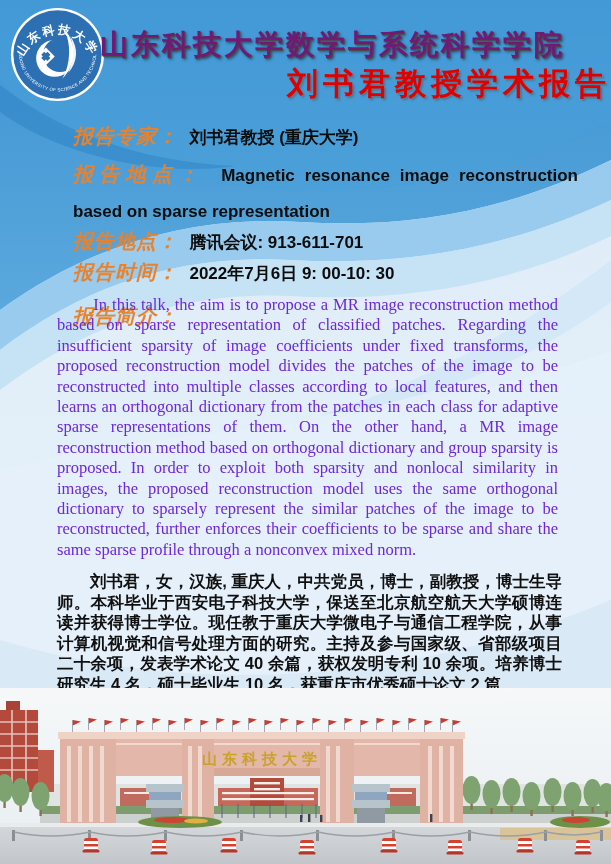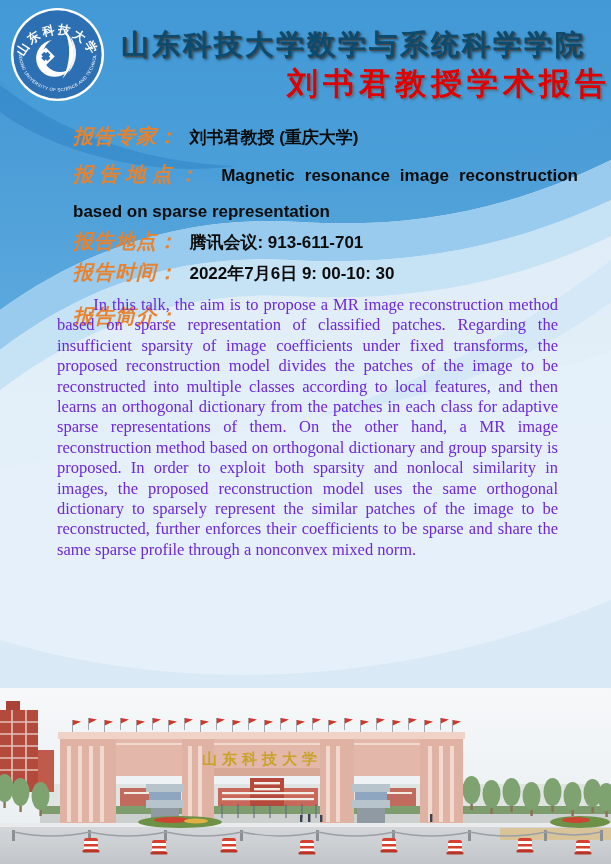--- a/index.html
+++ b/index.html
@@ -2,23 +2,23 @@
 <html><head>
 <meta charset="utf-8">
 <style>
   html,body{margin:0;padding:0;background:#9bbcd8;}
   .poster{position:relative;width:611px;height:864px;margin:0 auto;overflow:hidden;
           font-family:"Liberation Sans",sans-serif;}
   .bg{position:absolute;inset:0;width:611px;height:864px;display:block;}
 
   
   .logo{position:absolute;left:9px;top:6px;width:97px;height:97px;}
-  .college-title{position:absolute;left:100px;right:4px;top:26px;text-align:center;
+  .college-title{position:absolute;left:100px;right:4px;top:26px;text-align:left;
       font-family:"DejaVu Serif",serif;font-weight:700;font-size:28px;letter-spacing:3px;
-      color:#0c4a6e;text-shadow:1px 1px 0 #4a4a4a,2px 2px 3px rgba(0,0,0,.5);}
+      color:#701a75;text-shadow:1px 1px 0 #4a4a4a,2px 2px 3px rgba(0,0,0,.5);}
   .report-title{position:absolute;left:16px;right:0;top:63px;text-align:right;
       font-weight:900;font-size:31px;letter-spacing:5px;color:#df0000;
       text-shadow:2px 2px 2px rgba(90,90,90,.55);}
 
   
   .info{position:absolute;left:57px;width:505px;top:0;}
   .row{position:absolute;left:0;width:505px;margin:16px;line-height:24px;}
   .row.speaker{top:108px;}
   .row.topic{top:140px;line-height:36px;text-align:justify;}
   .row.venue{top:213px;}
@@ -116,20 +116,21 @@
       <span class="lbl">报告时间：</span>
       <span class="val">2022年7月6日 9: 00-10: 30</span>
     </p>
     <p class="row abs-label">
       <span class="lbl">报告简介：</span>
     </p>
   </div>
 
   <p class="abstract">In this talk, the aim is to propose a MR image reconstruction method based on sparse representation of classified patches. Regarding the insufficient sparsity of image coefficients under fixed transforms, the proposed reconstruction model divides the patches of the image to be reconstructed into multiple classes according to local features, and then learns an orthogonal dictionary from the patches in each class for adaptive sparse representations of them. On the other hand, a MR image reconstruction method based on orthogonal dictionary and group sparsity is proposed. In order to exploit both sparsity and nonlocal similarity in images, the proposed reconstruction model uses the same orthogonal dictionary to sparsely represent the similar patches of the image to be reconstructed, further enforces their coefficients to be sparse and share the same sparse profile through a nonconvex mixed norm.</p>
 
+  <p class="bio">刘书君，女，汉族, 重庆人，中共党员，博士，副教授，博士生导师。本科毕业于西安电子科技大学，保送至北京航空航天大学硕博连读并获得博士学位。现任教于重庆大学微电子与通信工程学院，从事计算机视觉和信号处理方面的研究。主持及参与国家级、省部级项目二十余项，发表学术论文 40 余篇，获权发明专利 10 余项。培养博士研究生 4 名，硕士毕业生 10 名，获重庆市优秀硕士论文 2 篇。</p>
 
   <div class="photo">
     <svg viewBox="0 0 611 176" preserveAspectRatio="none">
       <defs>
         <linearGradient id="sky" x1="0" y1="0" x2="0" y2="1">
           <stop offset="0" stop-color="#f6f8f9"></stop>
             <stop offset="1" stop-color="#e7edf1"></stop>
         </linearGradient>
         <linearGradient id="road" x1="0" y1="0" x2="0" y2="1">
           <stop offset="0" stop-color="#d4d7da"></stop>

